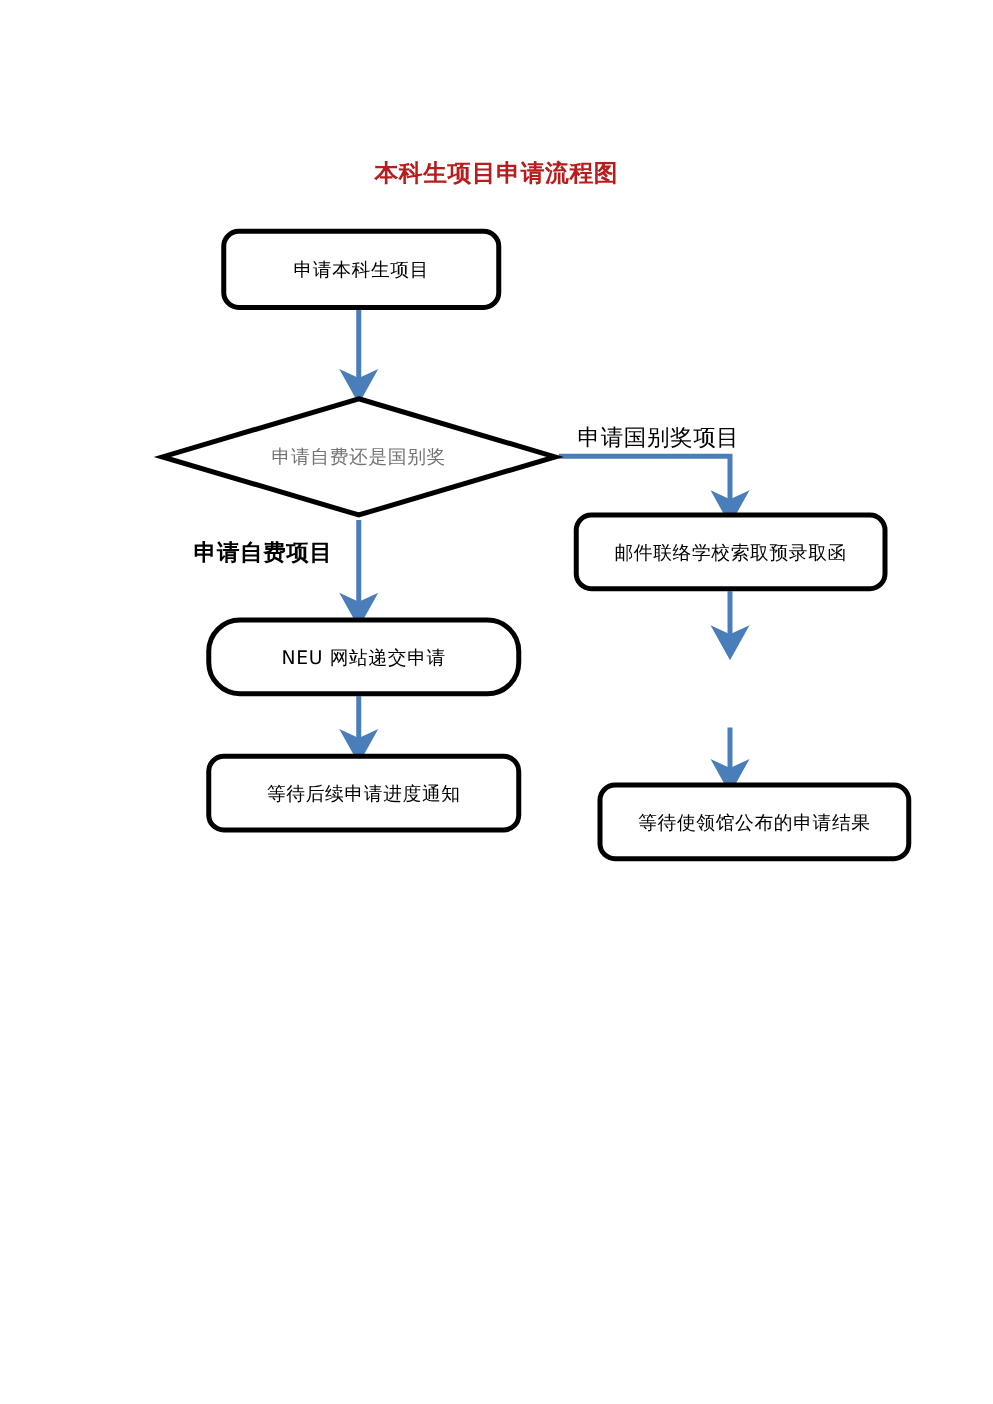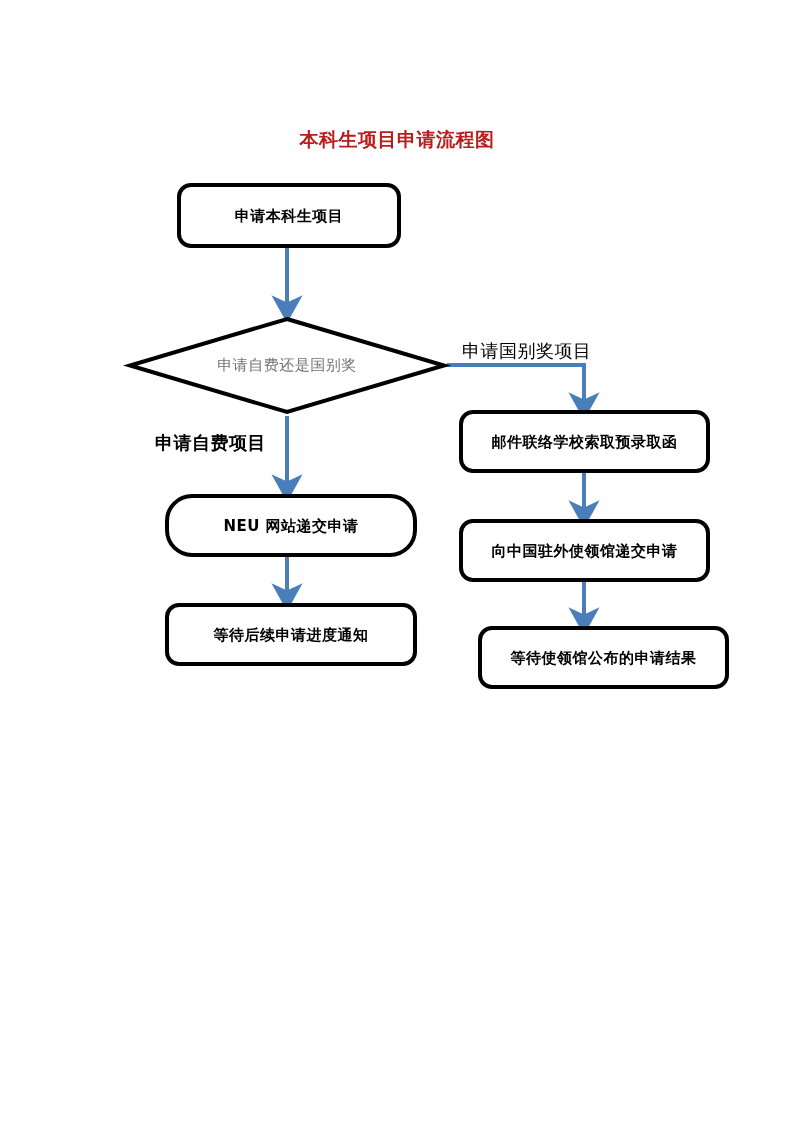--- a/index.html
+++ b/index.html
@@ -39,21 +39,20 @@
     border-radius: 14px;
     background: #ffffff;
     display: flex;
     align-items: center;
     justify-content: center;
     font-size: 15px;
     line-height: 20px;
     color: #000000;
     text-align: center;
     letter-spacing: 0.5px;
-    font-weight: bold;
   }
   .diamond-wrap {
     position: absolute;
   }
   .diamond-wrap svg {
     display: block;
     overflow: visible;
   }
   .diamond-label {
     position: absolute;
@@ -135,21 +134,18 @@
   </div>
 
   <div class="node" style="left:459px; top:410px; width:251px; height:63px;">
     <span>邮件联络学校索取预录取函</span>
   </div>
 
   <div class="node" style="left:165px; top:603px; width:252px; height:63px;">
     <span>等待后续申请进度通知</span>
   </div>
 
-  <div class="node" style="left:459px; top:519px; width:251px; height:63px;">
-    <span>向中国驻外使领馆递交申请</span>
-  </div>
 
   <div class="node" style="left:478px; top:626px; width:251px; height:63px;">
     <span>等待使领馆公布的申请结果</span>
   </div>
 
 </div>
 
 </body></html>

